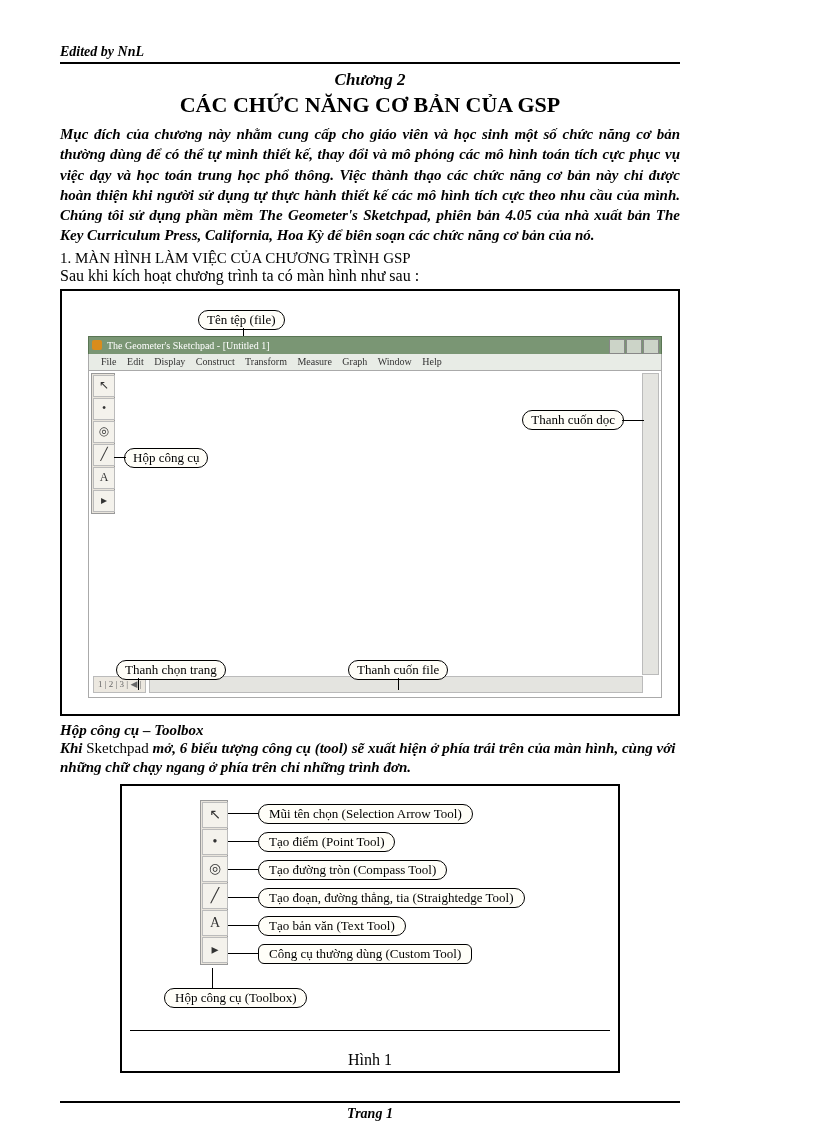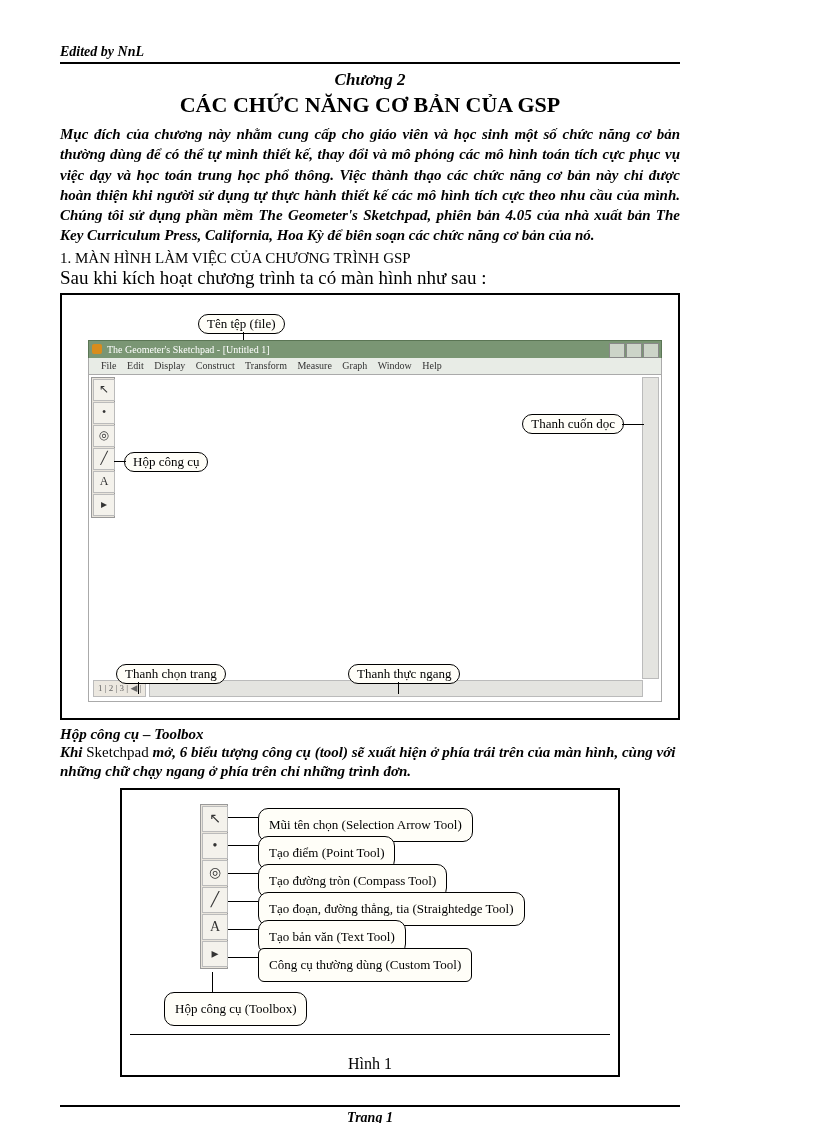--- a/index.html
+++ b/index.html
@@ -41,21 +41,21 @@
     font-size: 15px;
     line-height: 1.35;
     text-align: justify;
     margin-bottom: 4px;
   }
   .section-head {
     font-size: 15px;
     margin: 2px 0 0 0;
   }
   .section-sub {
-    font-size: 19px;
+    font-size: 16px;
     margin: 0 0 4px 0;
   }
   .figure-box {
     border: 2.5px solid #000;
     padding: 6px;
     background: #fff;
   }
   .gsp-window {
     position: relative;
     height: 400px;
@@ -196,21 +196,21 @@
     width: 26px;
     background: #e8e4dc;
     border: 1px solid #999;
   }
   .tb2-col .tool-btn { width: 24px; height: 24px; font-size: 14px;}
   .tb2-label {
     position: absolute;
     background: #fffef8;
     border: 1px solid #000;
     border-radius: 10px;
-    padding: 8px 10px;
+    padding: 1px 10px;
     font-size: 13px;
     white-space: nowrap;
   }
   .hline {
     position: absolute;
     height: 1px;
     background: #000;
   }
   .caption {
     text-align: center;
@@ -286,21 +286,21 @@
 
       <div class="callout" style="right:48px; top:102px;">Thanh cuốn dọc</div>
       <div class="leader" style="right:28px; top:112px; width:22px; height:1px;"></div>
 
       <div class="callout" style="left:56px; top:140px;">Hộp công cụ</div>
       <div class="leader" style="left:46px; top:149px; width:12px; height:1px;"></div>
 
       <div class="callout" style="left:48px; bottom:28px;">Thanh chọn trang</div>
       <div class="leader" style="left:70px; bottom:18px; width:1px; height:12px;"></div>
 
-      <div class="callout" style="left:280px; bottom:28px;">Thanh thực ngang</div>
+      <div class="callout" style="left:280px; bottom:28px;">Thanh cuốn file</div>
       <div class="leader" style="left:330px; bottom:18px; width:1px; height:12px;"></div>
     </div>
   </div>
 
   <div class="toolbox-sub">Hộp công cụ – Toolbox</div>
   <div class="toolbox-desc">
     <span class="b">Khi </span><span>Sketchpad</span><span class="b"> mở, 6 biểu tượng công cụ (tool) sẽ xuất hiện ở phía trái trên của màn hình, cùng với những chữ chạy ngang ở phía trên chỉ những trình đơn.</span>
   </div>
 
   <div class="toolbox-figure">

